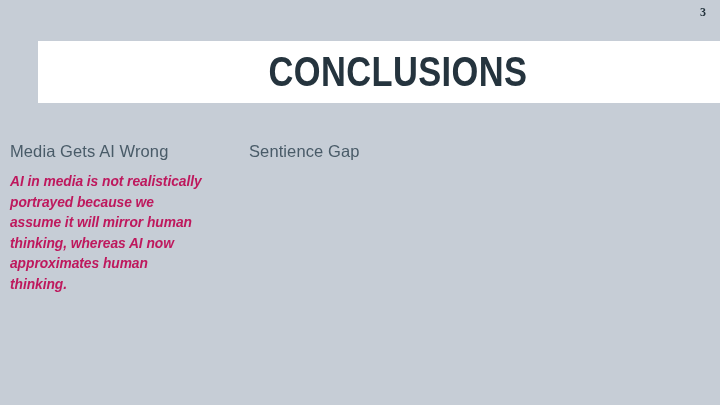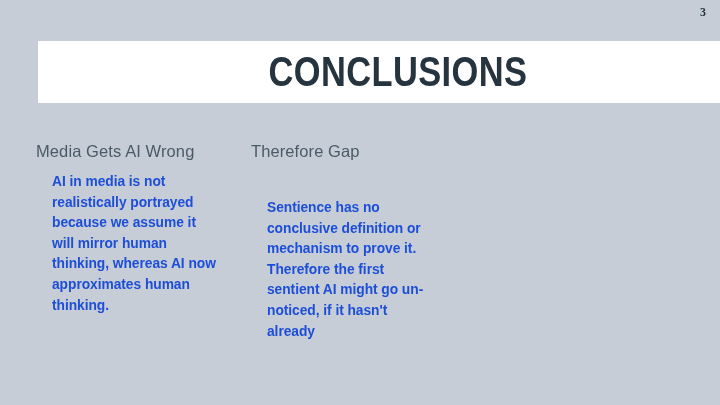--- a/index.html
+++ b/index.html
@@ -58,43 +58,45 @@
     white-space: nowrap;
   }
 
   
   .columns {
     position: absolute;
     left: 36px;
     top: 138px;
     width: 648px;
     display: flex;
-    gap: 19px;
+    gap: 43px;
+    justify-content: flex-end;
   }
   .column {
     width: 196px;
     flex: 0 0 196px;
   }
   .col-heading {
     font-family: "Liberation Sans", sans-serif;
     font-size: 16.5px;
     line-height: 26px;
     font-weight: 400;
     color: #495b68;
     margin: 0 0 0 0;
     letter-spacing: 0.1px;
   }
   .col-body {
     font-family: "Liberation Sans", sans-serif;
     font-size: 13.8px;
     line-height: 20.6px;
     font-weight: 700;
-    color: #1d4ed8;
-    margin: 16px;
+    color: #be185d;
+    margin: 0;
     letter-spacing: -0.05px;
+    font-style: italic;
   }
   
   .col-1 .col-body { margin-top: 8px; }
   .col-2 .col-body { margin-top: 34px; }
   .col-3 .col-body { margin-top: 34px; }
 </style>
 </head>
 <body>
 
 <div class="slide">
@@ -106,21 +108,20 @@
   </div>
 
   <div class="columns">
 
     <div class="column col-1">
       <h2 class="col-heading">Media Gets AI Wrong</h2>
       <p class="col-body">AI in media is not realistically portrayed because we assume it will mirror human thinking, whereas AI now approximates human thinking.</p>
     </div>
 
     <div class="column col-2">
-      <h2 class="col-heading">Therefore Gap</h2>
-      <p class="col-body">Sentience has no conclusive definition or mechanism to prove it. Therefore the first sentient AI might go un- noticed, if it hasn't already</p>
+      <h2 class="col-heading">Sentience Gap</h2>
     </div>
 
     <div class="column col-3">
     </div>
 
   </div>
 </div>
 
 </body></html>

